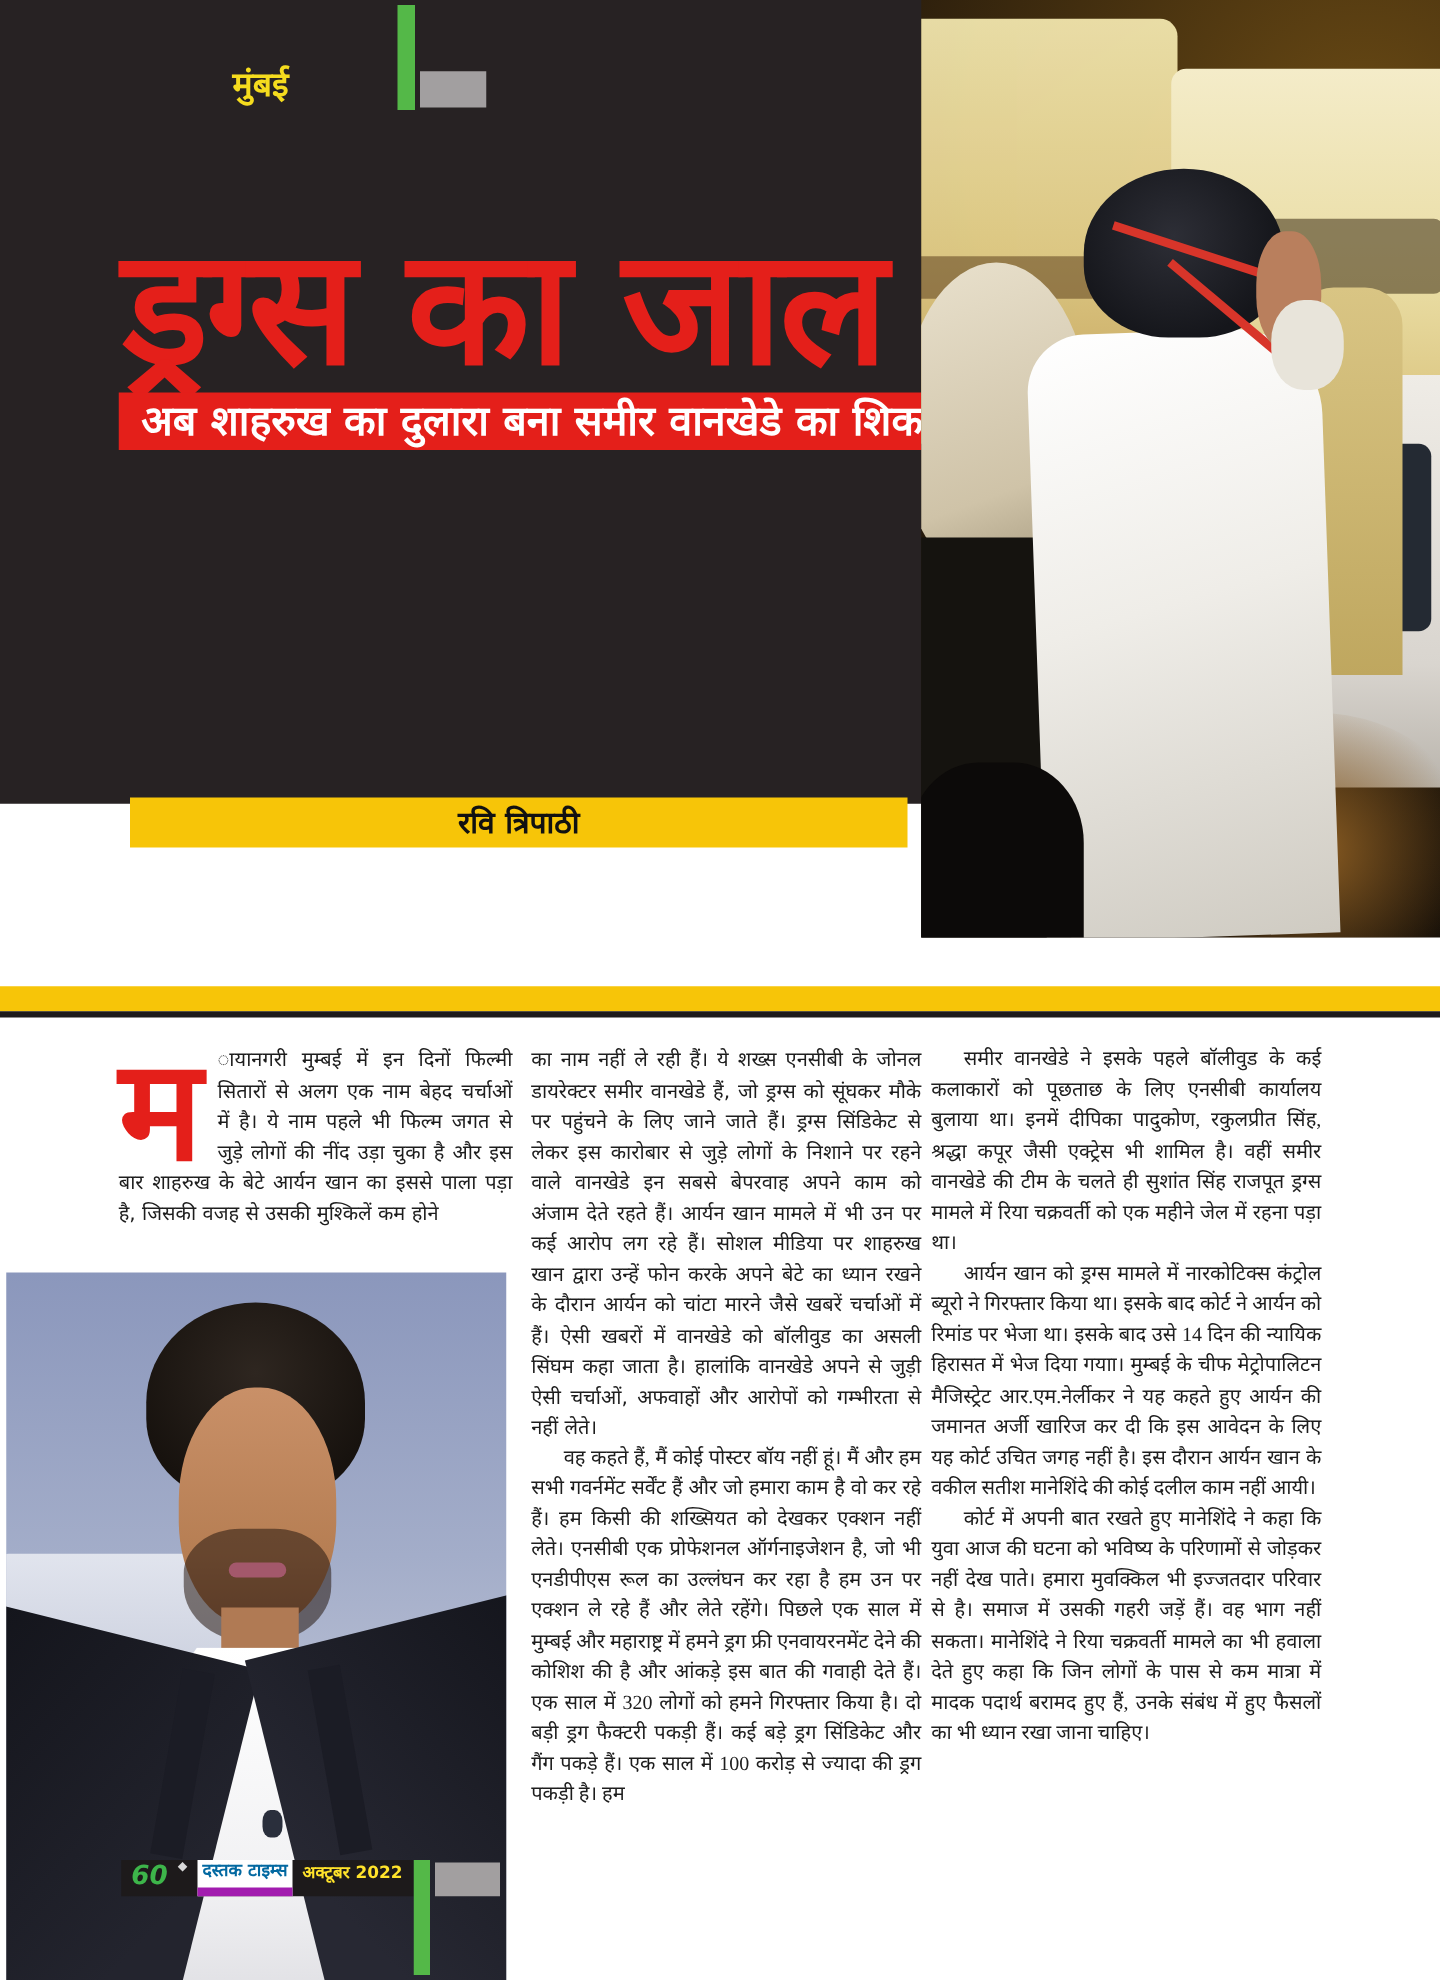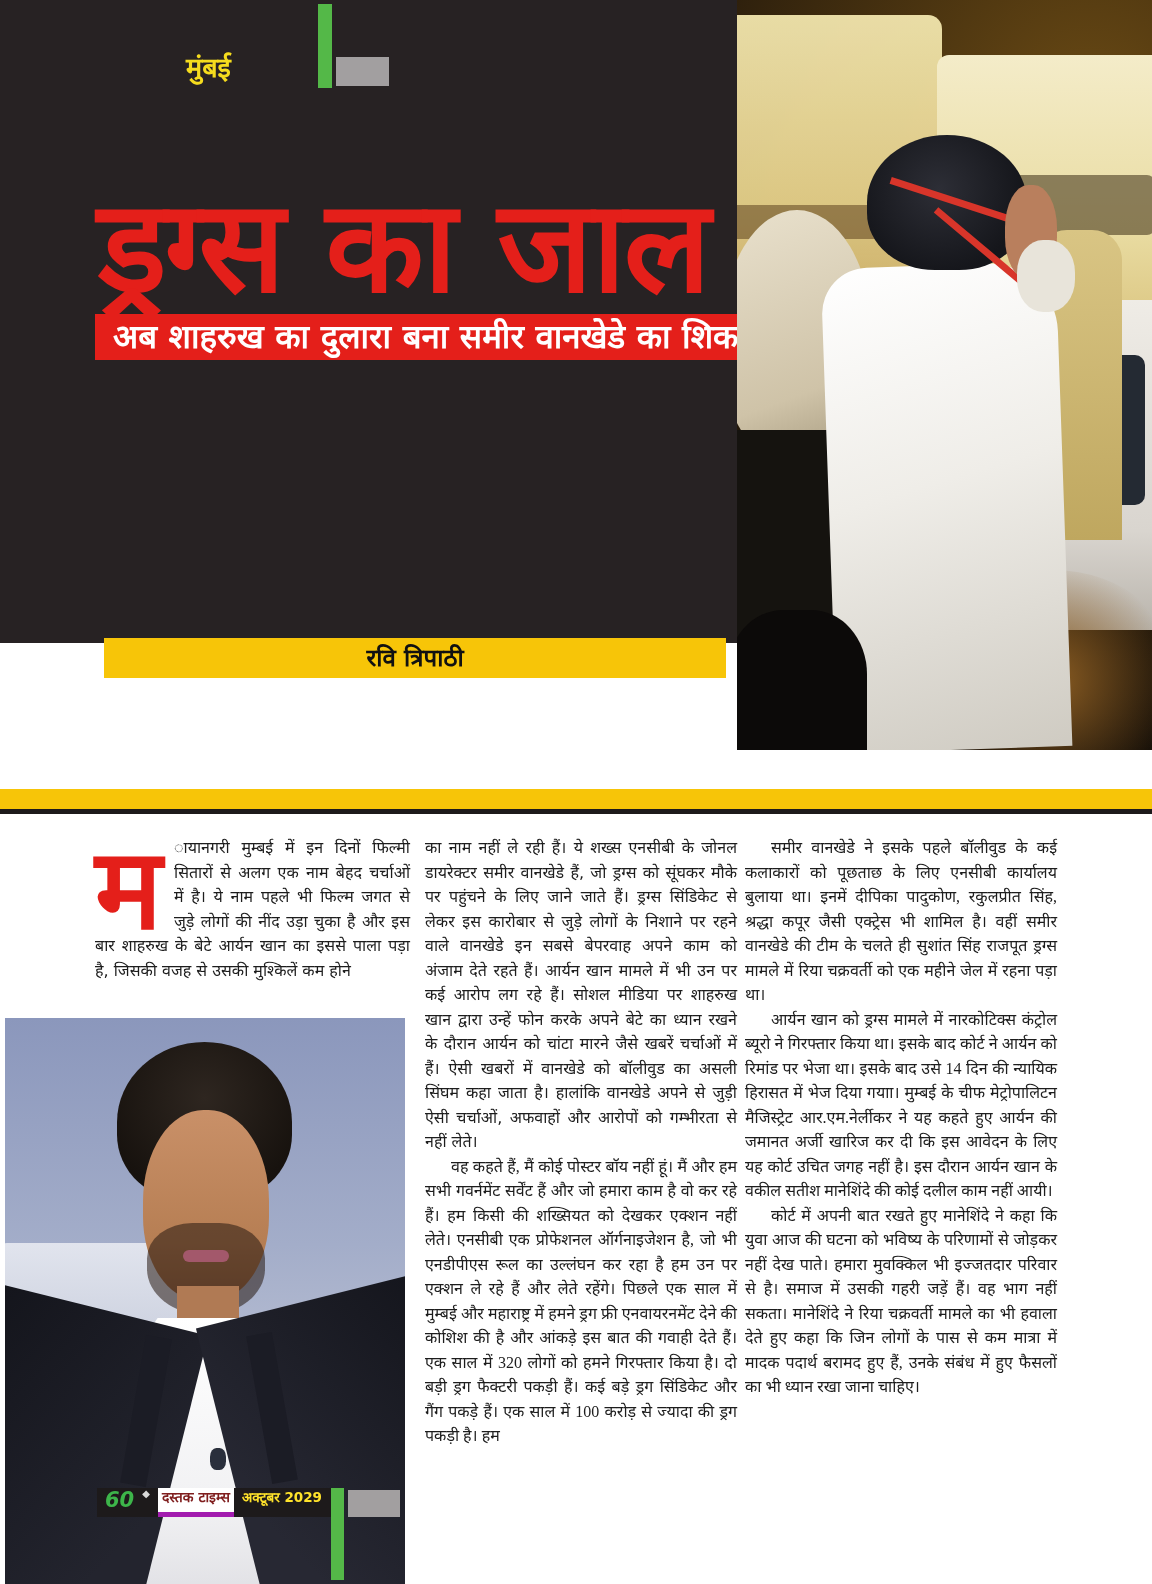--- a/index.html
+++ b/index.html
@@ -88,22 +88,22 @@
   .sp-blazer-r{position:absolute;right:-55px;top:278px;width:230px;height:310px;
                background:linear-gradient(240deg,#14151c 0%,#272833 80%);transform:rotate(-14deg);}
   .sp-lapel{position:absolute;left:128px;top:318px;width:26px;height:150px;background:#1b1c25;transform:rotate(10deg);}
   .sp-lapel2{position:absolute;right:120px;top:315px;width:26px;height:150px;background:#1b1c25;transform:rotate(-10deg);}
 
   
   .footer-bar{position:absolute;left:97px;top:1488px;width:234px;height:29px;background:#1d1a1b;
               display:flex;gap:8px;padding:0 8px;box-sizing:border-box;}
   .pageno{color:#3db54a;font-size:21px;font-weight:800;font-style:italic;}
   .diamond{color:#d9d9d9;font-size:10px;}
-  .maglogo{background:#ffffff;color:#7f1d1d;font-size:14px;font-weight:800;line-height:17px;
-           padding:1px 4px 0 4px;border-bottom:5px solid #a21caf;white-space:nowrap;}
+  .maglogo{background:#ffffff;color:#0369a1;font-size:14px;font-weight:800;line-height:17px;
+           padding:1px 4px 0 4px;border-bottom:7px solid #a21caf;white-space:nowrap;}
   .issue{color:#ffe32b;font-size:13.5px;font-weight:bold;white-space:nowrap;}
   .tick-green-bottom{position:absolute;left:331px;top:1488px;width:13px;height:92px;background:#54b848;}
   .tick-gray-bottom{position:absolute;left:348px;top:1490px;width:52px;height:27px;background:#a29fa0;}
 </style>
 </head>
 <body>
 
 <div class="page">
 
   <div class="header">
@@ -171,18 +171,18 @@
     <div class="sp-blazer-r"></div>
     <div class="sp-lapel"></div>
     <div class="sp-lapel2"></div>
     <div class="sp-button"></div>
   </div>
 
   <div class="footer-bar">
     <span class="pageno">60</span>
     <span class="diamond">◆</span>
     <span class="maglogo">दस्तक टाइम्स</span>
-    <span class="issue">अक्टूबर 2029</span>
+    <span class="issue">अक्टूबर 2022</span>
   </div>
   <div class="tick-green-bottom"></div>
   <div class="tick-gray-bottom"></div>
 
 </div>
 
 </body></html>

